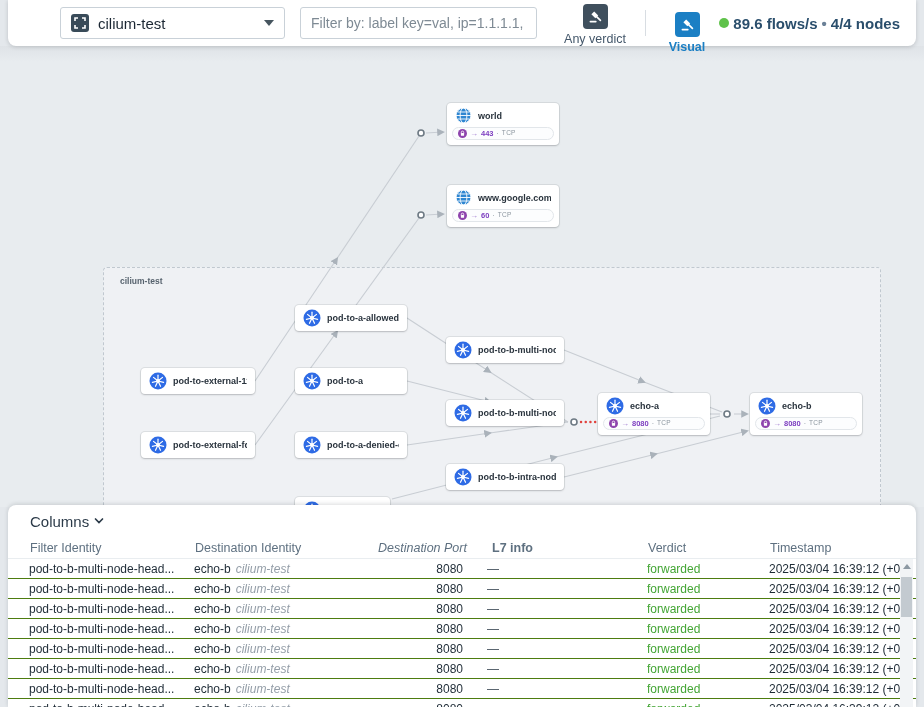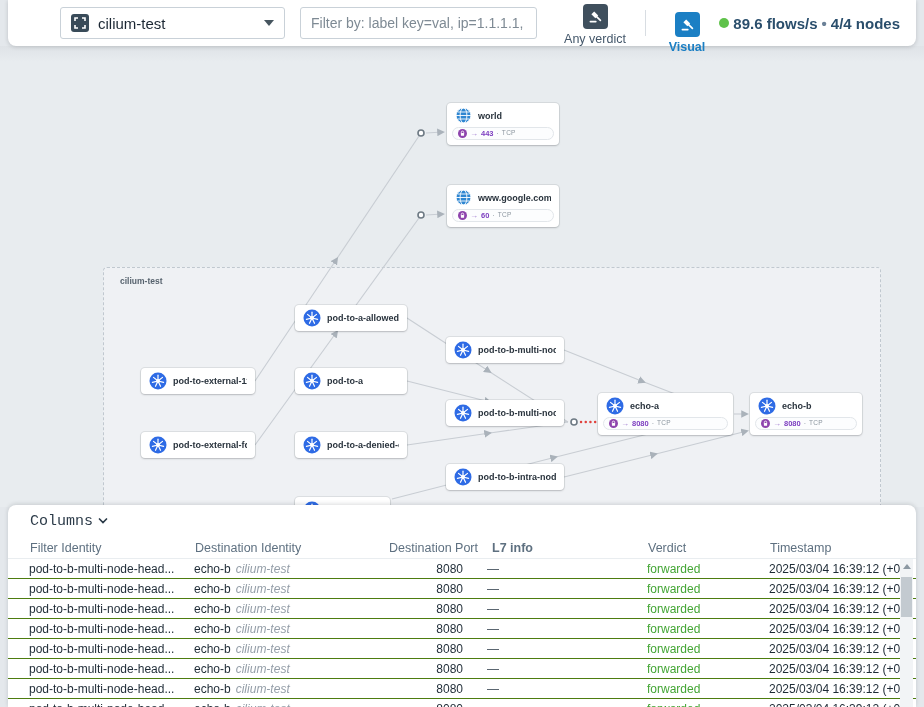--- a/index.html
+++ b/index.html
@@ -103,30 +103,30 @@
   
   .flows-panel {
     position: absolute; left: 8px; right: 8px; top: 505px; bottom: 0;
     background: #fff; border-radius: 8px 8px 0 0;
     box-shadow: 0 -1px 4px rgba(16,22,26,.15);
     z-index: 40; overflow: hidden;
   }
   .columns-bar {
     height: 32px; display: flex; align-items: center; gap: 4px;
     padding-left: 22px; cursor: pointer;
-    font-size: 15px; color: #2c3b49; font-family: Liberation Mono, monospace;
+    font-size: 15px; color: #2c3b49;
   }
   .grid-row {
     display: grid;
     grid-template-columns: 165px 183px 100px 170px 122px 1fr;
     padding-left: 22px; padding-right: 16px; align-items: center;
   }
   .thead { height: 22px; border-bottom: 1px solid #e9edf0; }
   .thead span { font-size: 12.5px; color: #5e7080; white-space: nowrap; overflow: hidden; }
-  .th-port { text-align: right; }
+  .th-port { text-align: left; font-style: italic; }
   .th-l7 { padding-left: 14px; font-weight: bold; }
   .tbody { position: absolute; left: 0; right: 0; top: 54px; bottom: 0; overflow: hidden; }
   .trow {
     height: 20px; border-bottom: 1px solid #4d7c0f;
     font-size: 12px; color: #1e2b36; cursor: pointer; padding-left: 21px;
   }
   .trow > div { white-space: nowrap; overflow: hidden; }
   .cell-port { text-align: right; padding-right: 14px; }
   .cell-l7 { padding-left: 10px; color: #46535e; }
   .cell-verdict { color: #43a534; }
@@ -398,21 +398,21 @@
               <line x1="9" y1="9" x2="3.4" y2="10.3"></line>
               <line x1="9" y1="9" x2="4.5" y2="5.4"></line>
             </g>
             <circle cx="9" cy="9" r="2" fill="#fff"></circle>
           </svg>
         </span>
         <span class="node-label">pod-to-b-multi-node-no...</span>
       </div>
 
     </div>
-    <div class="map-node" style="left: 598px; top: 347px; width: 135px;">
+    <div class="map-node" style="left: 598px; top: 347px; width: 112px;">
       <div class="node-head">
 
         <span class="node-icon k8s-icon">
           <svg width="18" height="18" viewBox="0 0 18 18">
             <circle cx="9" cy="9" r="8.5" fill="#2e6be5"></circle>
             <g stroke="#fff" stroke-width="1.2" stroke-linecap="round">
               <line x1="9" y1="9" x2="9" y2="3.2"></line>
               <line x1="9" y1="9" x2="13.5" y2="5.4"></line>
               <line x1="9" y1="9" x2="14.6" y2="10.3"></line>
               <line x1="9" y1="9" x2="11.5" y2="14.3"></line>

